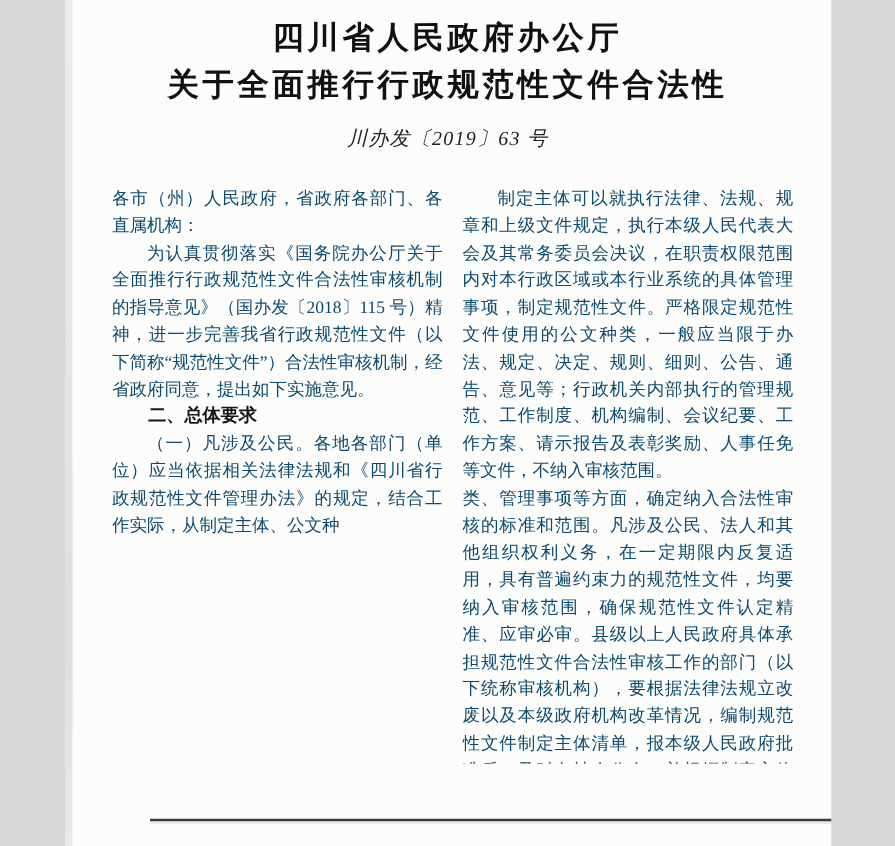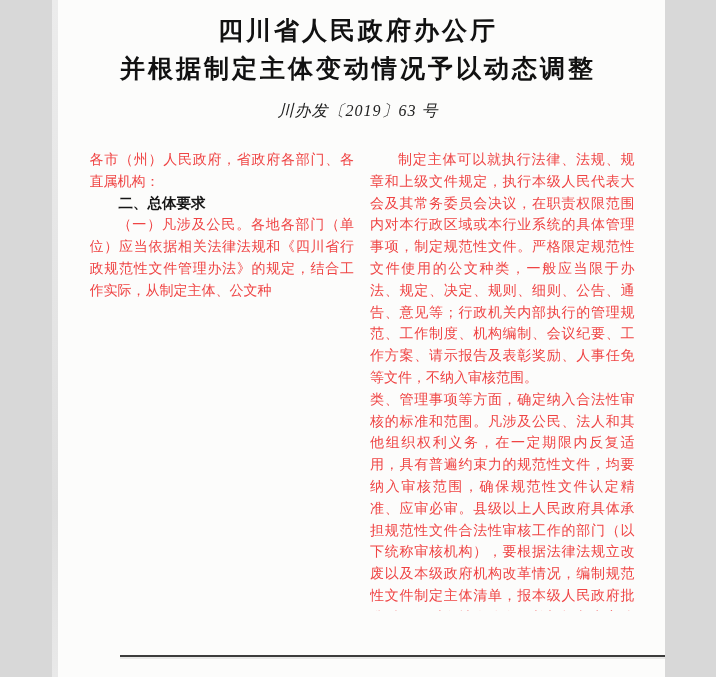--- a/index.html
+++ b/index.html
@@ -31,21 +31,21 @@
   }
   .columns{
     display:flex; gap:16px;
     padding:0 30px 0 38px;
     margin-top:27px;
     height:462px; overflow:hidden;
   }
   .column{ flex:1 1 0; overflow:hidden; }
   .blk{
     margin:0; font-size:14px; line-height:21.8px;
-    text-align:justify; color:#ef4444;
+    text-align:justify; color:#0c4a6e;
   }
   .blk.para, .blk.item-para, .blk.heading{ text-indent:2em; }
   .blk.heading{
     font-family:"Liberation Sans","DejaVu Sans",sans-serif;
     font-weight:700; font-size:14.5px; color:#161616;
   }
   .kai{ }
   .footer-rule{
     position:absolute; left:68px; top:655px; width:564px; height:2px;
     background:#3c3c3c;
@@ -58,28 +58,29 @@
 </style>
 </head>
 <body>
 
 <div class="page">
   <div class="scan-edge"></div>
 
   <header class="doc-header">
     <h1 class="doc-title">
       <span class="title-line">四川省人民政府办公厅</span>
-      <span class="title-line">并根据制定主体变动情况予以动态调整</span>
+      <span class="title-line">关于全面推行行政规范性文件合法性</span>
     </h1>
     <div class="doc-number kai">川办发〔2019〕63 号</div>
   </header>
 
   <main class="columns">
     <div class="column" id="col-left">
         <p class="blk plain">各市（州）人民政府，省政府各部门、各直属机构：</p>
+        <p class="blk para">为认真贯彻落实《国务院办公厅关于全面推行行政规范性文件合法性审核机制的指导意见》（国办发〔2018〕115 号）精神，进一步完善我省行政规范性文件（以下简称“规范性文件”）合法性审核机制，经省政府同意，提出如下实施意见。</p>
         <p class="blk heading">二、总体要求</p>
         <p class="blk item-para"><span class="kai">（一）凡涉及公民。</span>各地各部门（单位）应当依据相关法律法规和《四川省行政规范性文件管理办法》的规定，结合工作实际，从制定主体、公文种</p>
       </div>
     <div class="column" id="col-right">
         <p class="blk para">制定主体可以就执行法律、法规、规章和上级文件规定，执行本级人民代表大会及其常务委员会决议，在职责权限范围内对本行政区域或本行业系统的具体管理事项，制定规范性文件。严格限定规范性文件使用的公文种类，一般应当限于办法、规定、决定、规则、细则、公告、通告、意见等；行政机关内部执行的管理规范、工作制度、机构编制、会议纪要、工作方案、请示报告及表彰奖励、人事任免等文件，不纳入审核范围。</p>
         <p class="blk plain">类、管理事项等方面，确定纳入合法性审核的标准和范围。凡涉及公民、法人和其他组织权利义务，在一定期限内反复适用，具有普遍约束力的规范性文件，均要纳入审核范围，确保规范性文件认定精准、应审必审。县级以上人民政府具体承担规范性文件合法性审核工作的部门（以下统称审核机构），要根据法律法规立改废以及本级政府机构改革情况，编制规范性文件制定主体清单，报本级人民政府批准后，及时向社会公布，并根据制定主体变动情况予以动态调整；各级人民政府设立的临时机构、议事协调机构、工作部门内设机构和派出机构不得制定规范性文件。</p>
       </div>
   </main>
 
   <div class="footer-rule"></div>

